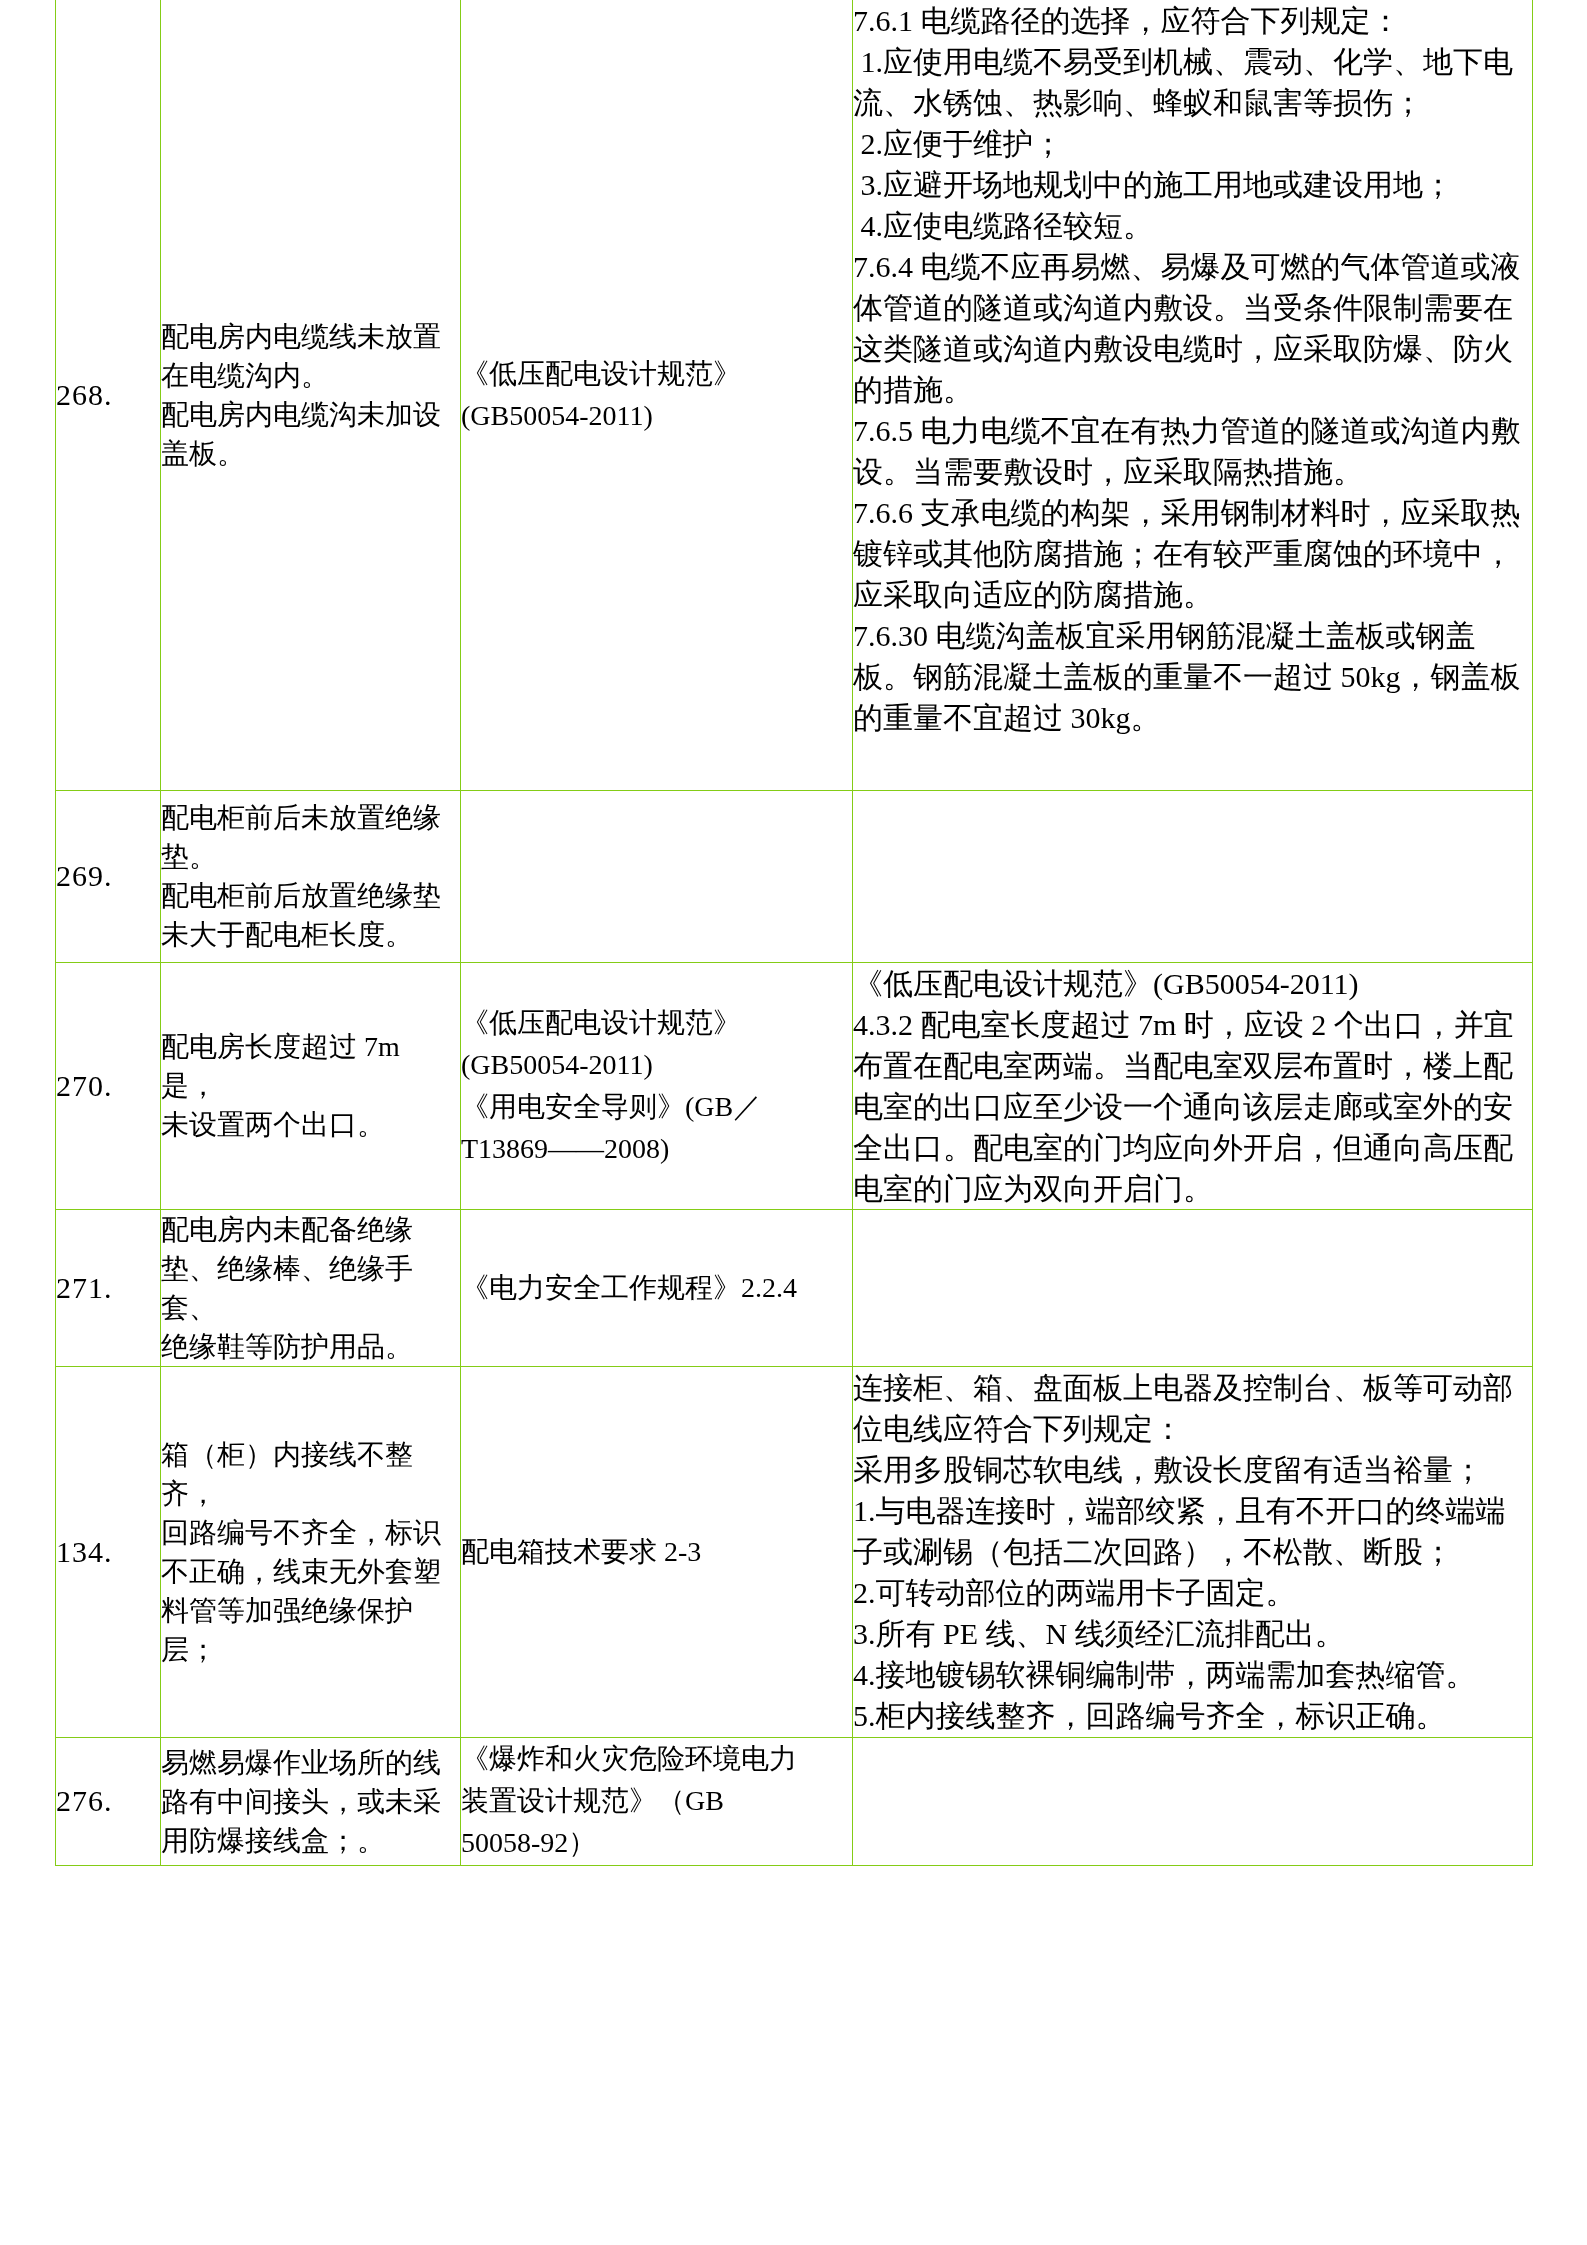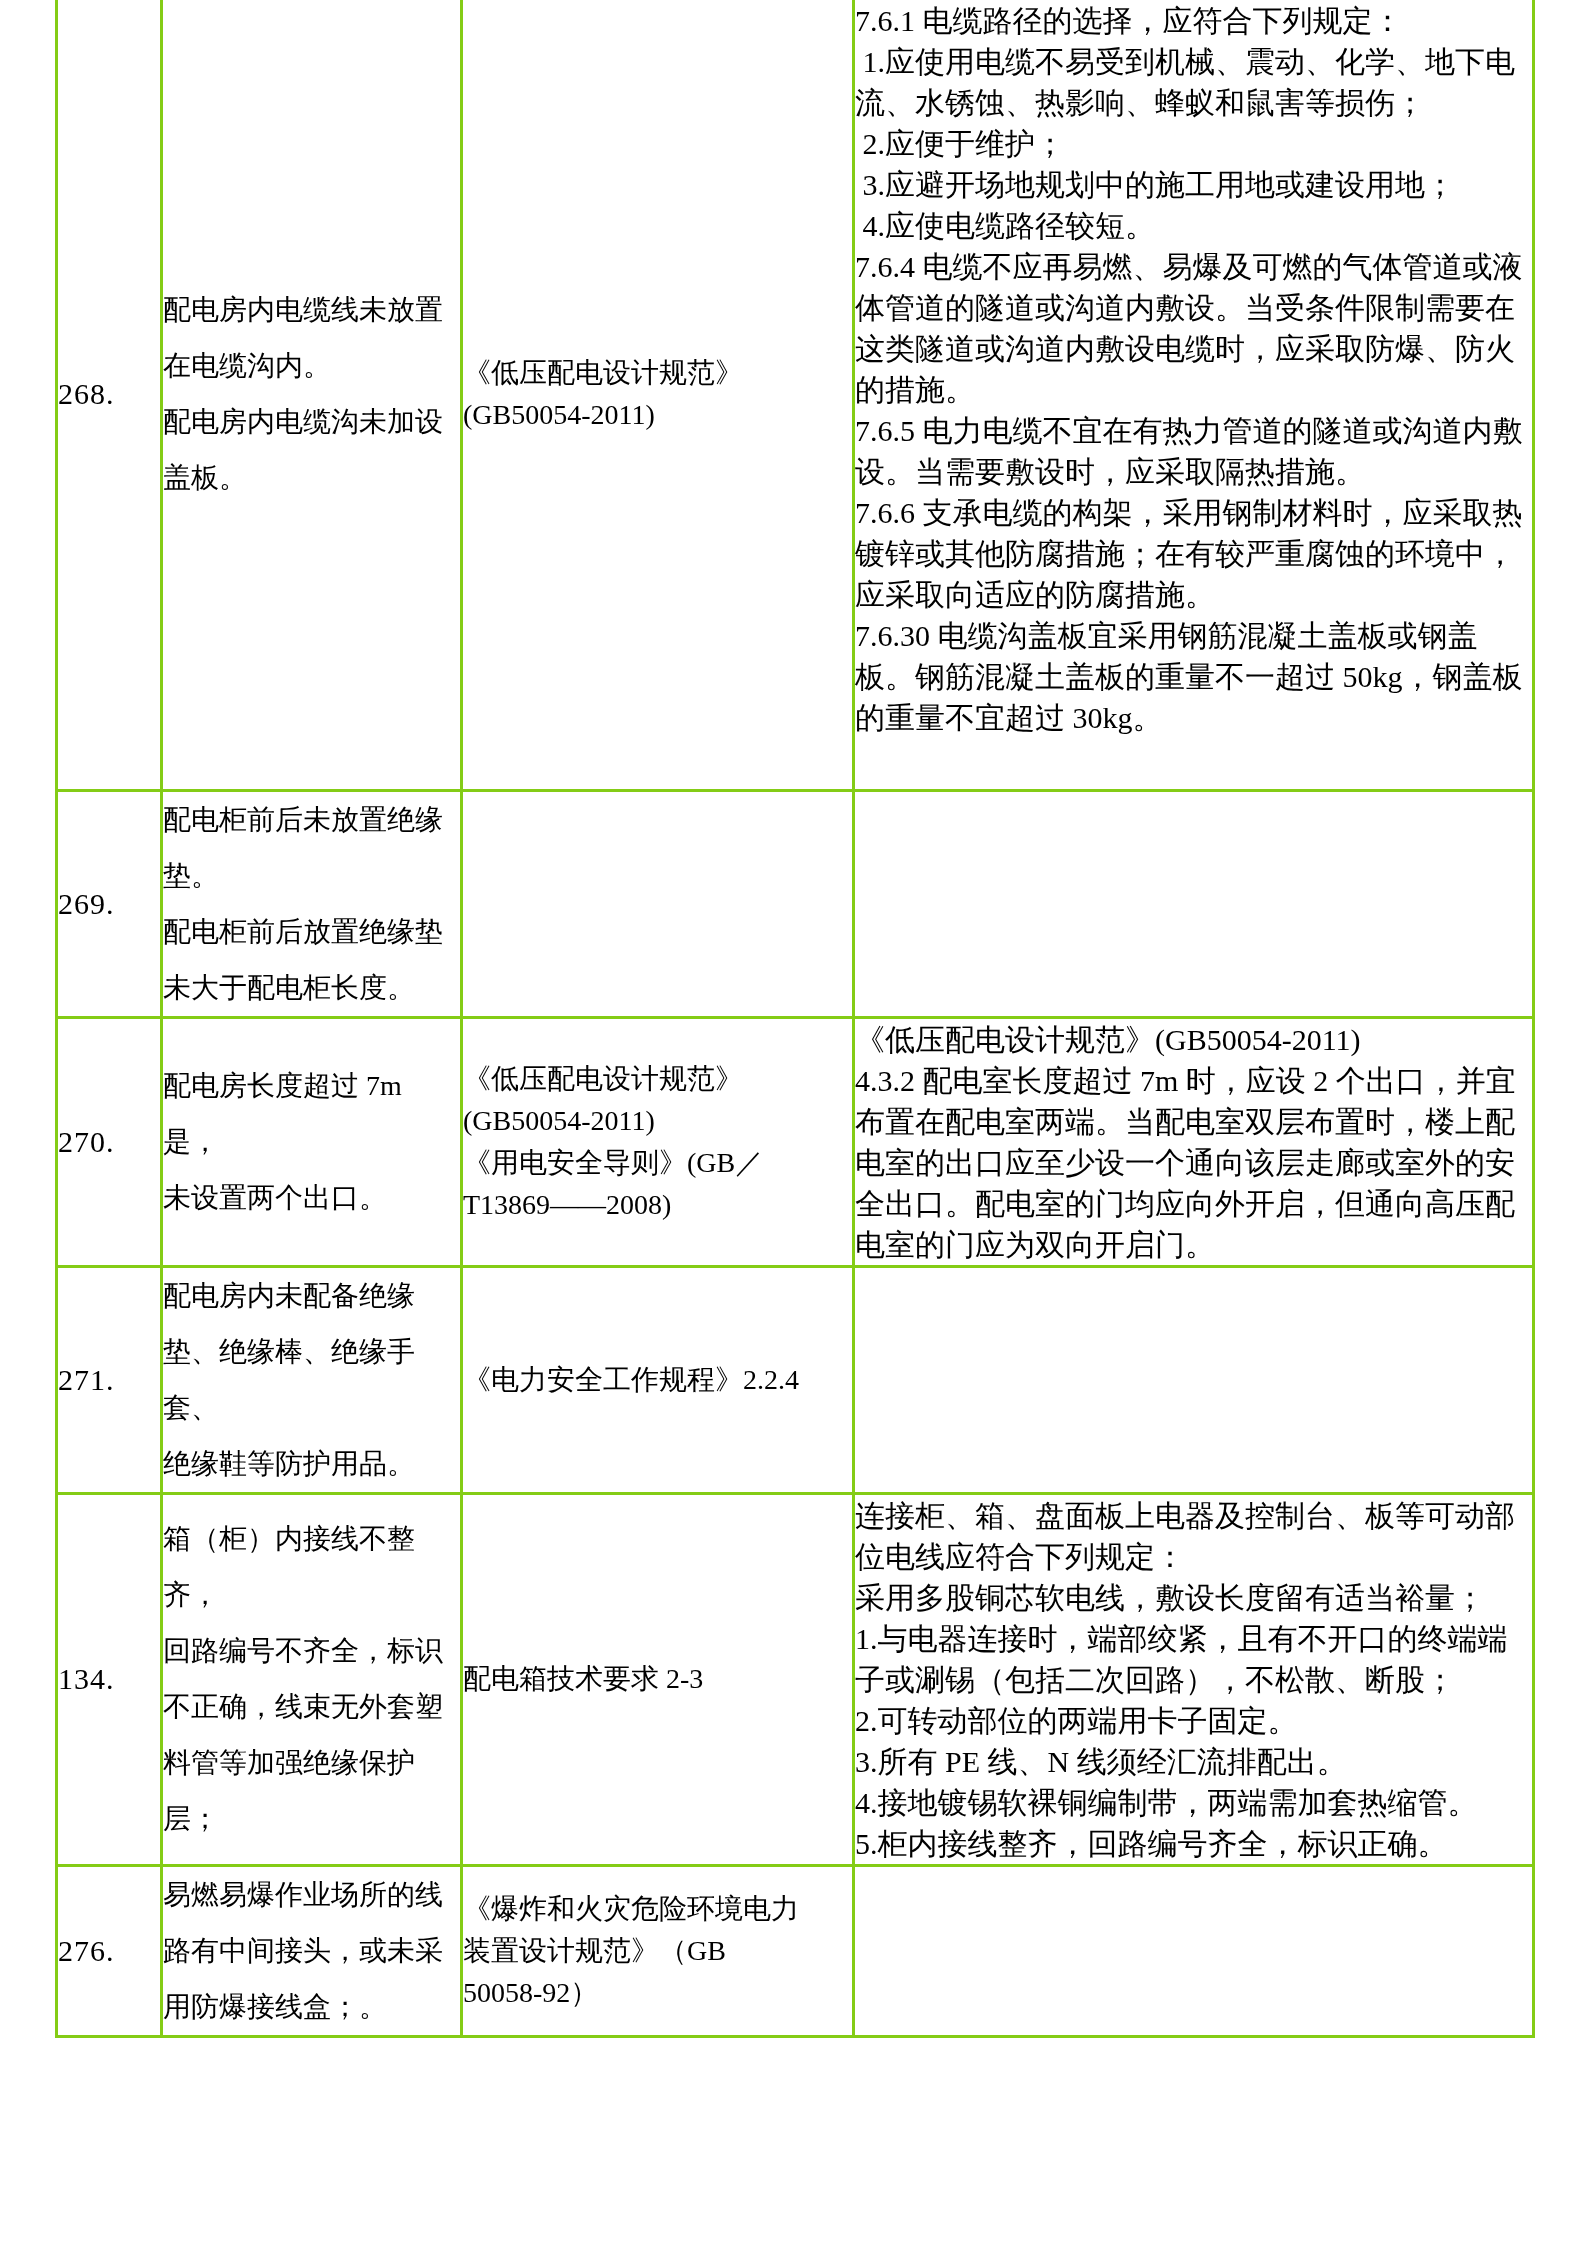--- a/index.html
+++ b/index.html
@@ -18,40 +18,40 @@
   }
   table.doc-table {
     position: absolute;
     left: 55px;
     top: 0;
     width: 1477px;
     border-collapse: collapse;
     table-layout: fixed;
   }
   table.doc-table td {
-    border: 3px solid #84cc16;
+    border: 1px solid #84cc16;
     box-sizing: border-box;
     overflow: hidden;
     white-space: pre-wrap;
     overflow-wrap: break-word;
     padding: 0;
   }
   
   table.doc-table tr:first-child td { border-top: none; }
 
   td.cell-no {
     vertical-align: middle;
     font-size: 30px;
     padding-left: 30px;
     letter-spacing: 1px;
   }
   td.cell-problem {
     vertical-align: middle;
     font-size: 28px;
-    line-height: 56px;
+    line-height: 39px;
     padding: 0 8px 0 13px;
   }
   td.cell-standard {
     vertical-align: middle;
     font-size: 28px;
     line-height: 42px;
     padding: 0 8px 0 13px;
     font-family: Liberation Serif, serif;
   }
   td.cell-regulation {

